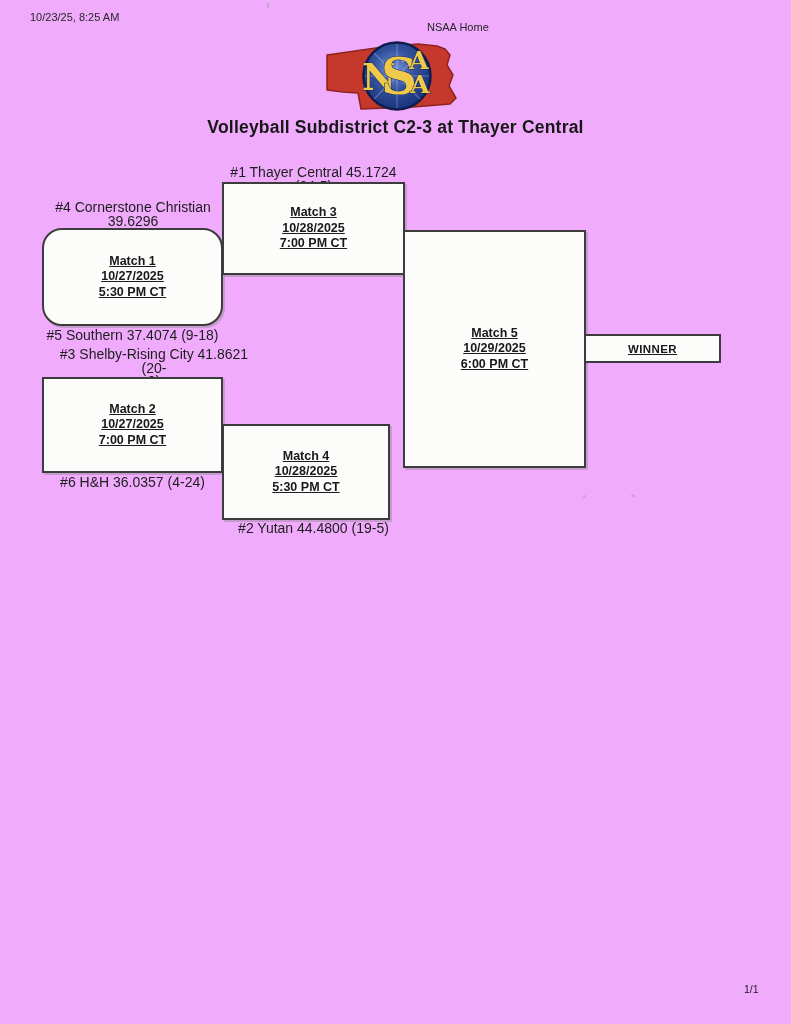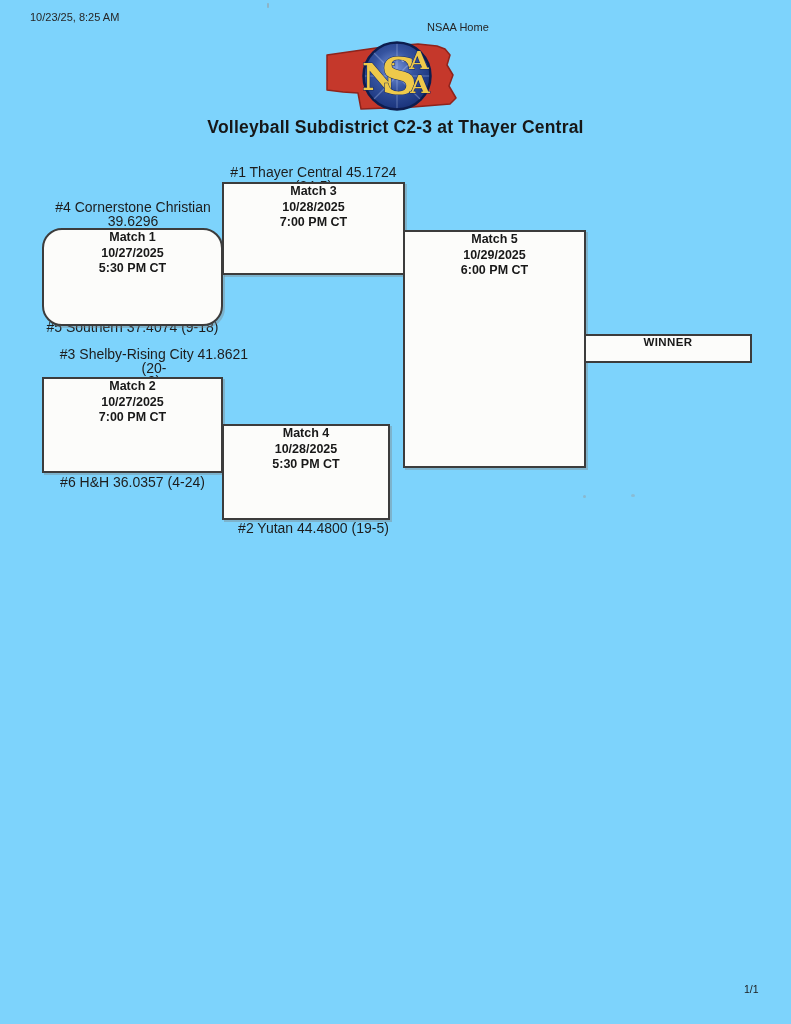--- a/index.html
+++ b/index.html
@@ -6,21 +6,21 @@
     margin: 0;
     padding: 0;
     background: #fbfbf9;
     font-family: "Liberation Sans", "DejaVu Sans", sans-serif;
     color: #1d1d1d;
   }
   .page {
     position: relative;
     width: 791px;
     height: 1024px;
-    background: #7dd3fc;
+    background: #f0abfc;
     overflow: hidden;
   }
   .abs { position: absolute; }
 
   
   .hdr-left   { left: 30px;  top: 11px; font-size: 11px; color: #262626; }
   .hdr-center { left: 427px; top: 13px; font-size: 11px; color: #262626; margin-top: 8px; }
   .ftr-url    { left: 33px;  top: 984px; font-size: 10.5px; color: #1b1b1b; }
   .ftr-page   { left: 744px; top: 983px; font-size: 10.5px; color: #1b1b1b; text-align: center; }
 
@@ -37,54 +37,56 @@
     color: #171717;
   }
 
   
   .box {
     box-sizing: border-box;
     border: 2px solid #3c3c3c;
     background: #fcfcfa;
     box-shadow: 2px 2px 0 rgba(125,125,125,0.38);
     display: flex;
+    align-items: center;
     justify-content: center;
+    text-decoration: underline;
   }
   .match-text {
     white-space: pre-line;
     text-align: center;
     font-weight: bold;
     font-size: 12.5px;
     line-height: 15.5px;
     color: #181818;
   }
   .box-match1 { left: 42px;  top: 228px; width: 181px; height: 98px; border-radius: 20px; }
   .box-match3 { left: 222px; top: 182px; width: 183px; height: 93px; }
   .box-match2 { left: 42px;  top: 377px; width: 181px; height: 96px; }
   .box-match4 { left: 222px; top: 424px; width: 168px; height: 96px; }
   .box-match5 { left: 403px; top: 230px; width: 183px; height: 238px; }
-  .box-winner { left: 584px; top: 334px; width: 168px; height: 29px; box-shadow: none; }
+  .box-winner { left: 584px; top: 334px; width: 137px; height: 29px; box-shadow: none; }
   .winner-text {
     font-weight: bold;
     font-size: 11.5px;
     letter-spacing: 0.4px;
     color: #181818;
   }
 
   
   .seed {
     white-space: pre-line;
     text-align: center;
     font-size: 14px;
     line-height: 13.5px;
     color: #1d1d1d;
   }
   .seed-1 { left: 222px; top: 166px; width: 183px; }
   .seed-4 { left: 37px;  top: 201px; width: 192px; }
-  .seed-5 { left: 42px;  top: 321px; width: 181px; }
+  .seed-5 { left: 42px;  top: 329px; width: 181px; }
   .seed-3 { left: 37px;  top: 348px; width: 192px; margin-left: 21px; }
   .seed-6 { left: 42px;  top: 476px; width: 181px; }
   .seed-2 { left: 222px; top: 522px; width: 183px; }
 
   
   .speck { position: absolute; background: #9a9a9a; border-radius: 50%; }
   .speck-a { left: 267px; top: 3px;   width: 2px; height: 5px; opacity: .55; border-radius: 1px; }
   .speck-b { left: 583px; top: 495px; width: 3px; height: 3px; opacity: .45; }
   .speck-c { left: 631px; top: 494px; width: 4px; height: 3px; opacity: .40; }
 </style>

